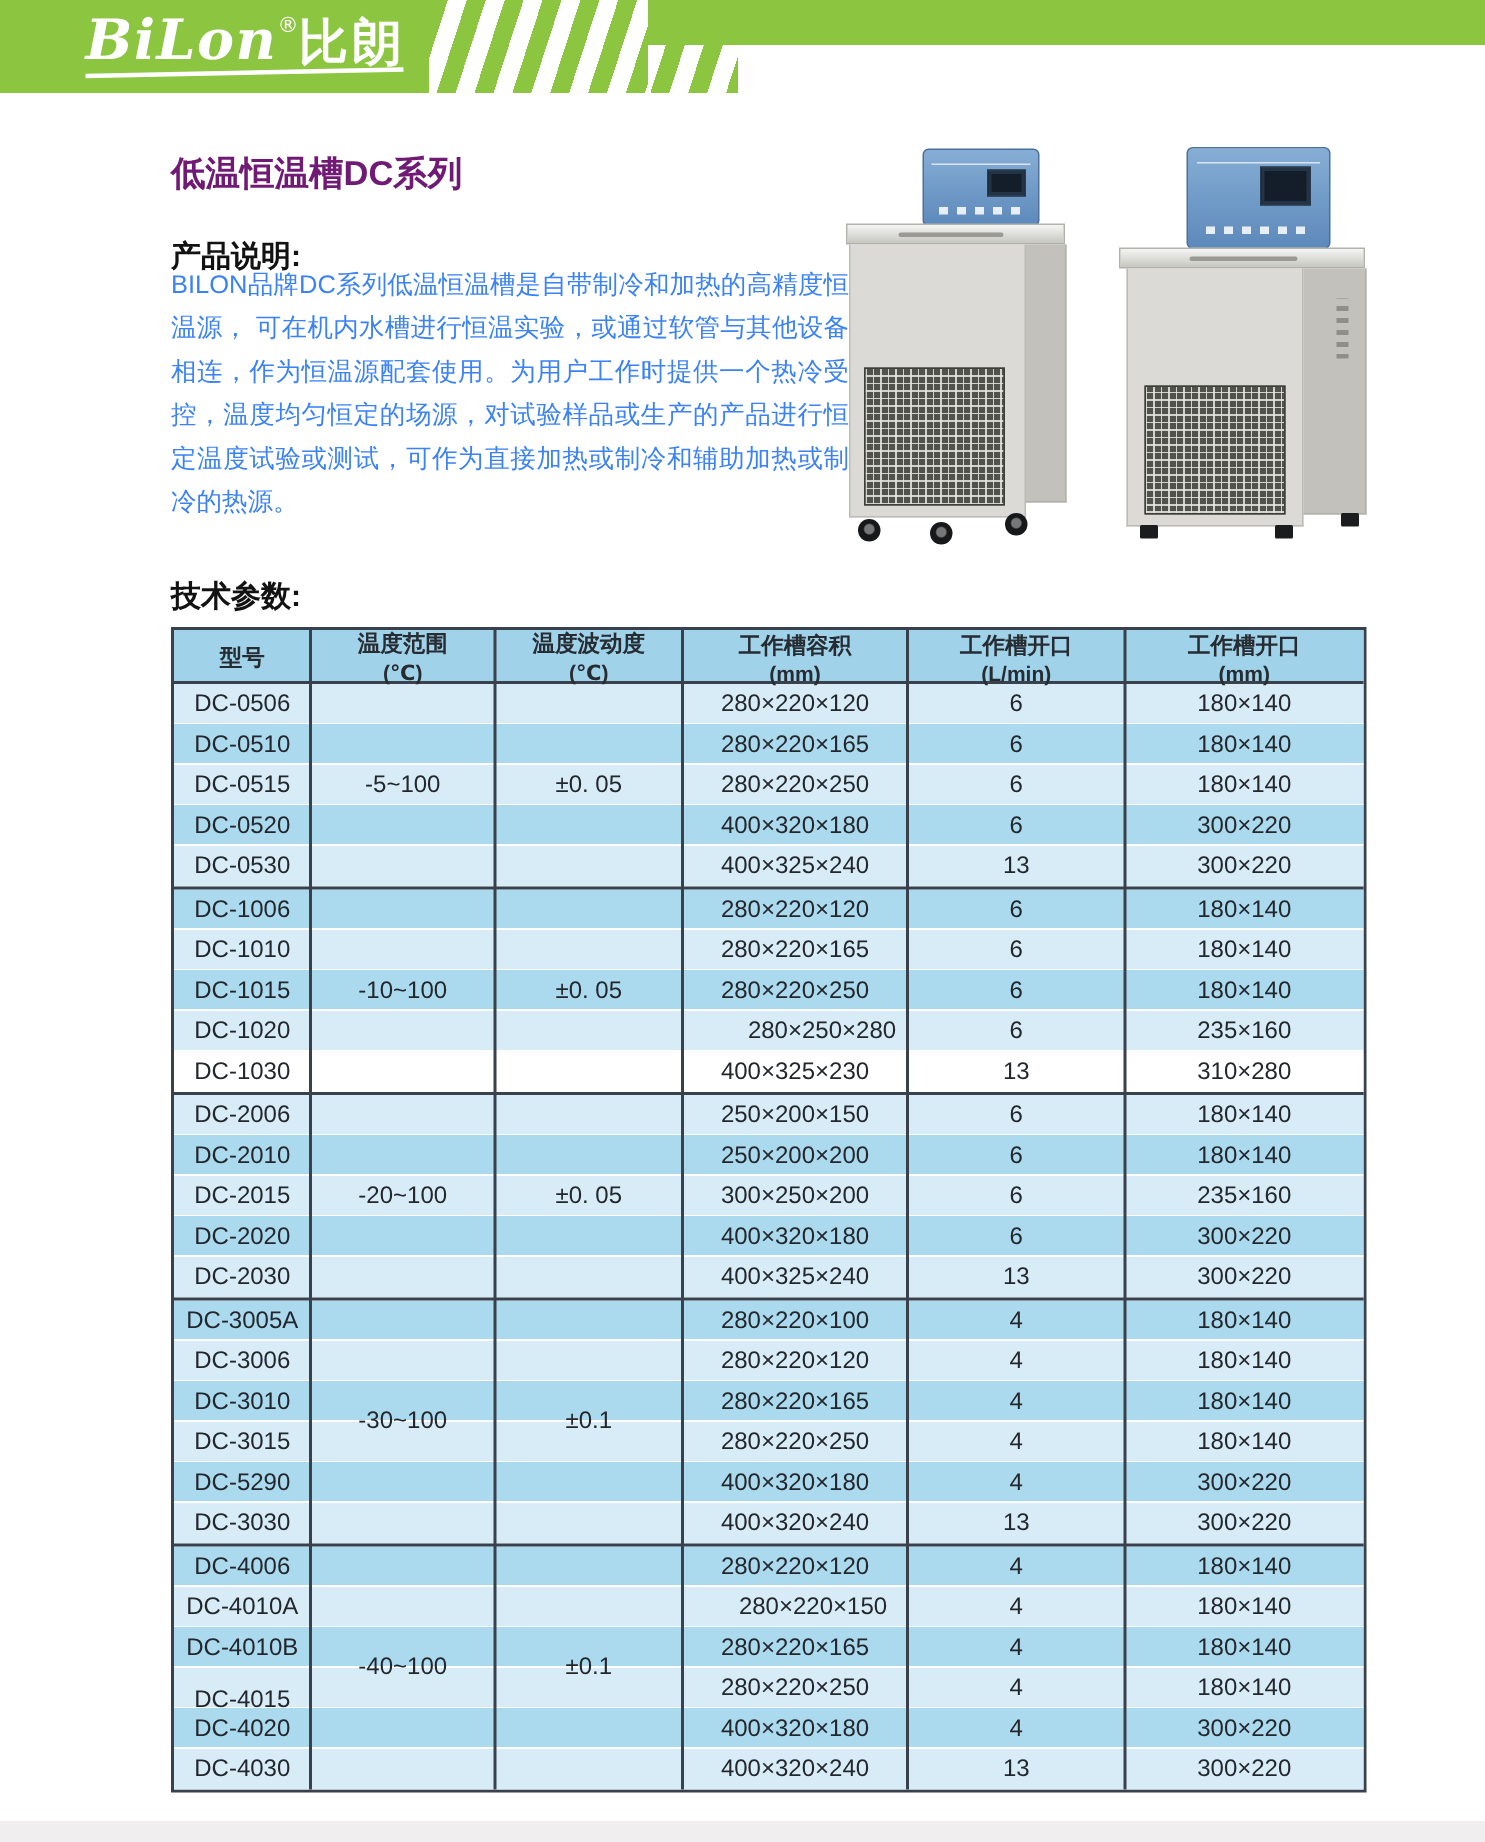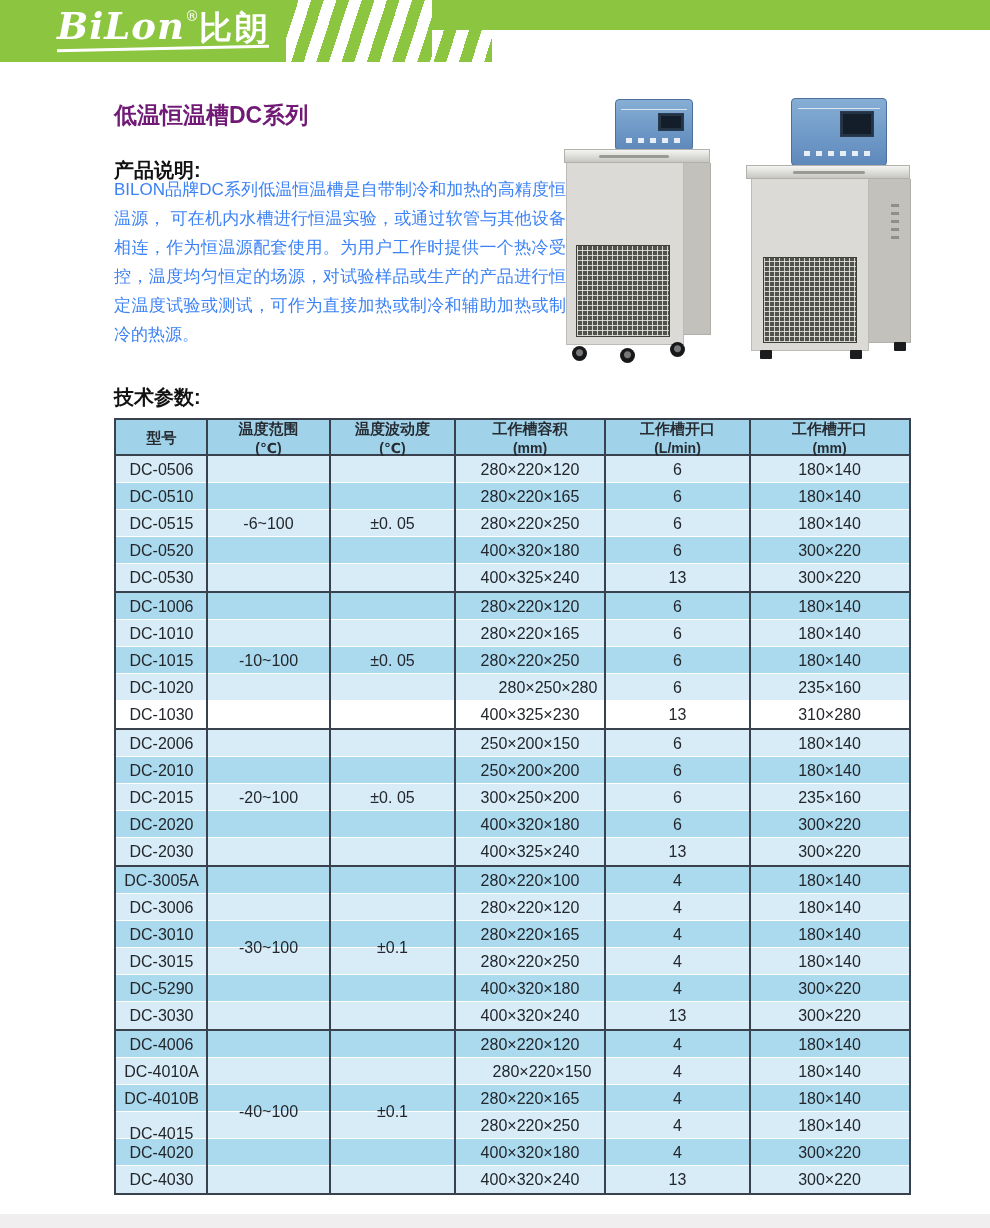--- a/index.html
+++ b/index.html
@@ -152,21 +152,21 @@
           <div class="th-l">工作槽开口</div>
           <div class="th-u">(L/min)</div>
         </div>
         <div class="th">
           <div class="th-l">工作槽开口</div>
           <div class="th-u">(mm)</div>
         </div>
       </div>
 
     <div class="tgroup" style="background: linear-gradient(rgb(216, 236, 248) 0px, rgb(216, 236, 248) 26px, rgb(255, 255, 255) 26px, rgb(255, 255, 255) 27px, rgb(171, 217, 238) 27px, rgb(171, 217, 238) 53px, rgb(255, 255, 255) 53px, rgb(255, 255, 255) 54px, rgb(216, 236, 248) 54px, rgb(216, 236, 248) 80px, rgb(255, 255, 255) 80px, rgb(255, 255, 255) 81px, rgb(171, 217, 238) 81px, rgb(171, 217, 238) 107px, rgb(255, 255, 255) 107px, rgb(255, 255, 255) 108px, rgb(216, 236, 248) 108px, rgb(216, 236, 248) 135px);">
-        <div class="cell" style="grid-area: 1 / 2 / span 5;">-6~100</div>
+        <div class="cell" style="grid-area: 1 / 2 / span 5;">-5~100</div>
         <div class="cell" style="grid-area: 1 / 3 / span 5;">±0. 05</div>
         <div class="cell" style="grid-area: 1 / 1;">DC-0506</div>
         <div class="cell" style="grid-area: 1 / 4;">280×220×120</div>
         <div class="cell" style="grid-area: 1 / 5;">6</div>
         <div class="cell" style="grid-area: 1 / 6;">180×140</div>
         <div class="cell" style="grid-area: 2 / 1;">DC-0510</div>
         <div class="cell" style="grid-area: 2 / 4;">280×220×165</div>
         <div class="cell" style="grid-area: 2 / 5;">6</div>
         <div class="cell" style="grid-area: 2 / 6;">180×140</div>
         <div class="cell" style="grid-area: 3 / 1;">DC-0515</div>

